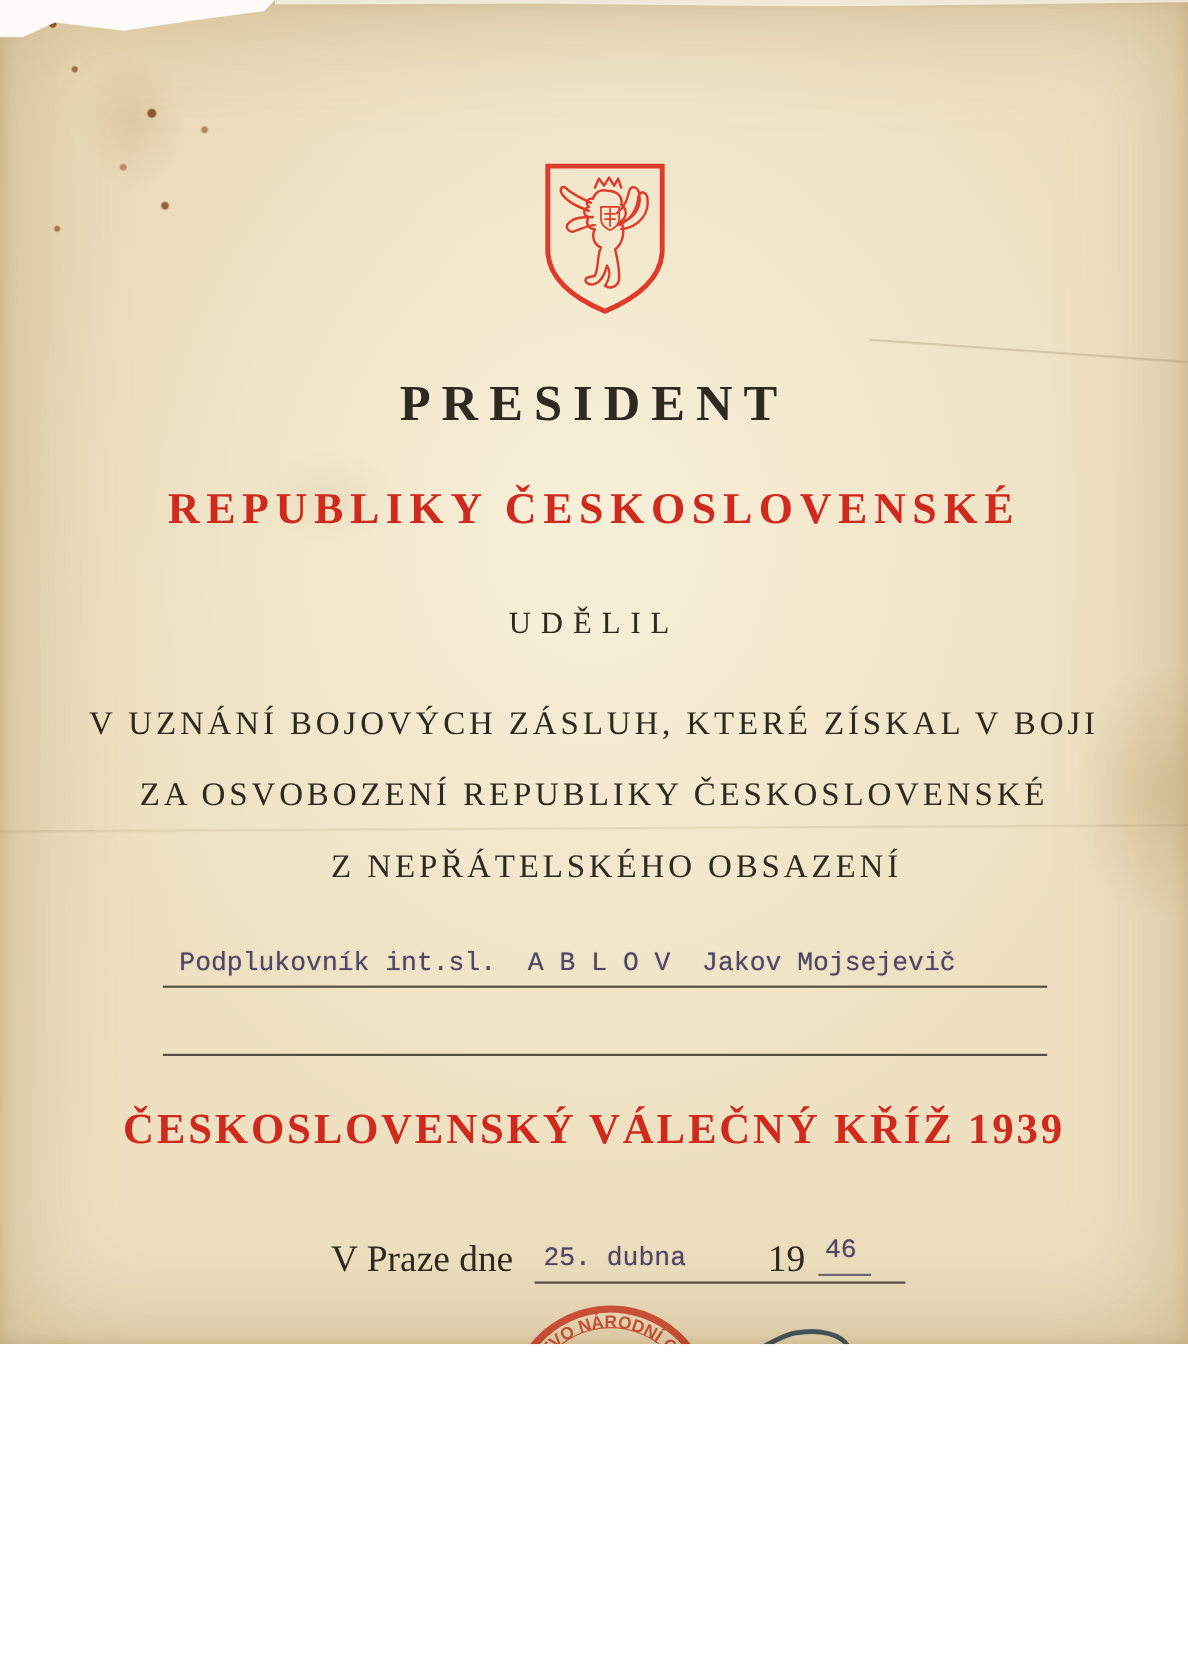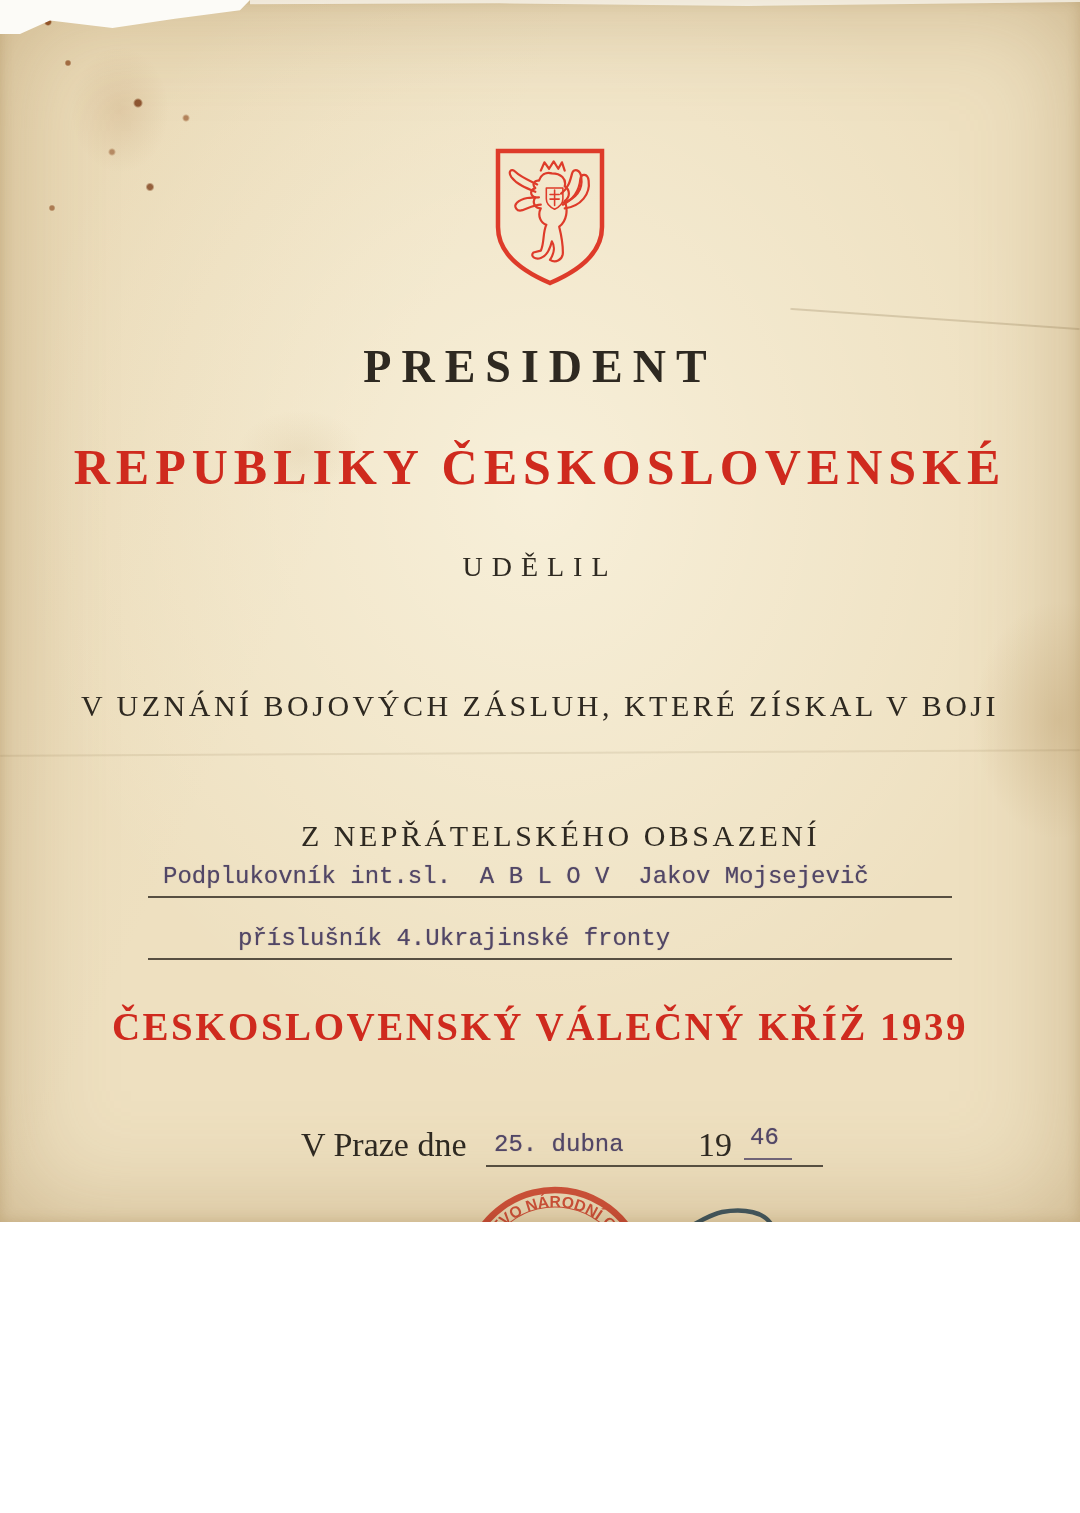--- a/index.html
+++ b/index.html
@@ -12,23 +12,23 @@
       #eee0c0;
     box-shadow: inset 0 0 110px rgba(146,110,55,.38), inset 0 0 14px rgba(146,110,55,.28);
   }
   .abs{position:absolute;}
   .center{left:0;right:0;text-align:center;}
   .blackink{color:#2e2921;}
   .redink{color:#cf2a1e;}
   .typed{font-family:"Liberation Mono","DejaVu Sans Mono",monospace;color:#514666;white-space:pre;text-shadow:0 0 1px rgba(81,70,102,.55);}
   .rule{background:#3c352a;height:2px;opacity:.85;}
   .t-president{font-size:46px;letter-spacing:10px;font-weight:600;}
-  .t-republiky{font-size:50px;letter-spacing:6px;font-weight:600;}
+  .t-republiky{font-size:40px;letter-spacing:6px;font-weight:600;}
   .t-udelil{font-size:28px;letter-spacing:9px;}
-  .t-cit{font-size:30px;letter-spacing:3.5px;margin-top:48px;}
+  .t-cit{font-size:30px;letter-spacing:3.5px;}
   .t-award{font-size:39px;letter-spacing:2.5px;font-weight:700;}
   .t-serifline{font-size:34px;}
   .t-typed{font-size:24px;}
   .t-matriky{font-size:27px;font-style:italic;font-weight:600;letter-spacing:1px;}
   .stains{pointer-events:none;left:0;top:0;width:1080px;height:1513px;
     background:
       radial-gradient(circle at 48px 22px, rgba(133,64,20,.85) 0 2.5px, transparent 4px),
       radial-gradient(circle at 68px 63px, rgba(133,64,20,.7) 0 2px, transparent 3.5px),
       radial-gradient(circle at 138px 103px, rgba(120,55,18,.8) 0 3px, transparent 5px),
       radial-gradient(circle at 186px 118px, rgba(140,70,25,.6) 0 2px, transparent 4px),
@@ -79,25 +79,25 @@
   <svg class="abs redink" style="left:488px;top:143px;color:#de3b2a;" width="124" height="146" viewBox="0 0 124 146" role="img" aria-label="czech-lion-shield-emblem">
     <path d="M10 8 H114 V84 Q114 118 62 140 Q10 118 10 84 Z" fill="none" stroke="#de3b2a" stroke-width="4.5"></path>
     <use href="#czlion" x="16" y="10" width="92" height="118"></use>
   </svg>
 
   <div class="abs center blackink t-president" style="top:340px;">PRESIDENT</div>
   <div class="abs center redink t-republiky" style="top:438px;">REPUBLIKY ČESKOSLOVENSKÉ</div>
   <div class="abs center blackink t-udelil" style="top:551px;">UDĚLIL</div>
 
   <div class="abs center blackink t-cit" style="top:641px;">V UZNÁNÍ BOJOVÝCH ZÁSLUH, KTERÉ ZÍSKAL V BOJI</div>
+  <div class="abs center blackink t-cit" style="top:706px;">ZA OSVOBOZENÍ REPUBLIKY ČESKOSLOVENSKÉ</div>
   <div class="abs center blackink t-cit" style="top:771px;padding-left:41px;">Z NEPŘÁTELSKÉHO OBSAZENÍ</div>
 
   <div class="abs typed t-typed" style="left:163px;top:863px;">Podplukovník int.sl.  A B L O V  Jakov Mojsejevič</div>
   <div class="abs rule" style="left:148px;top:896px;width:804px;"></div>
-  <div class="abs typed t-typed" style="left:238px;top:925px;">příslušník 4.Ukrajinské fronty</div>
   <div class="abs rule" style="left:148px;top:958px;width:804px;"></div>
 
   <div class="abs center redink t-award" style="top:1004px;">ČESKOSLOVENSKÝ VÁLEČNÝ KŘÍŽ 1939</div>
 
   <div class="abs blackink t-serifline" style="left:301px;top:1126px;">V Praze dne</div>
   <div class="abs typed t-typed" style="left:494px;top:1131px;">25. dubna</div>
   <div class="abs blackink t-serifline" style="left:698px;top:1126px;">19</div>
   <div class="abs typed t-typed" style="left:750px;top:1124px;">46</div>
   <div class="abs" style="left:744px;top:1158px;width:48px;height:2px;background:#514666;opacity:.8;"></div>
   <div class="abs rule" style="left:486px;top:1165px;width:337px;height:1.8px;"></div>

